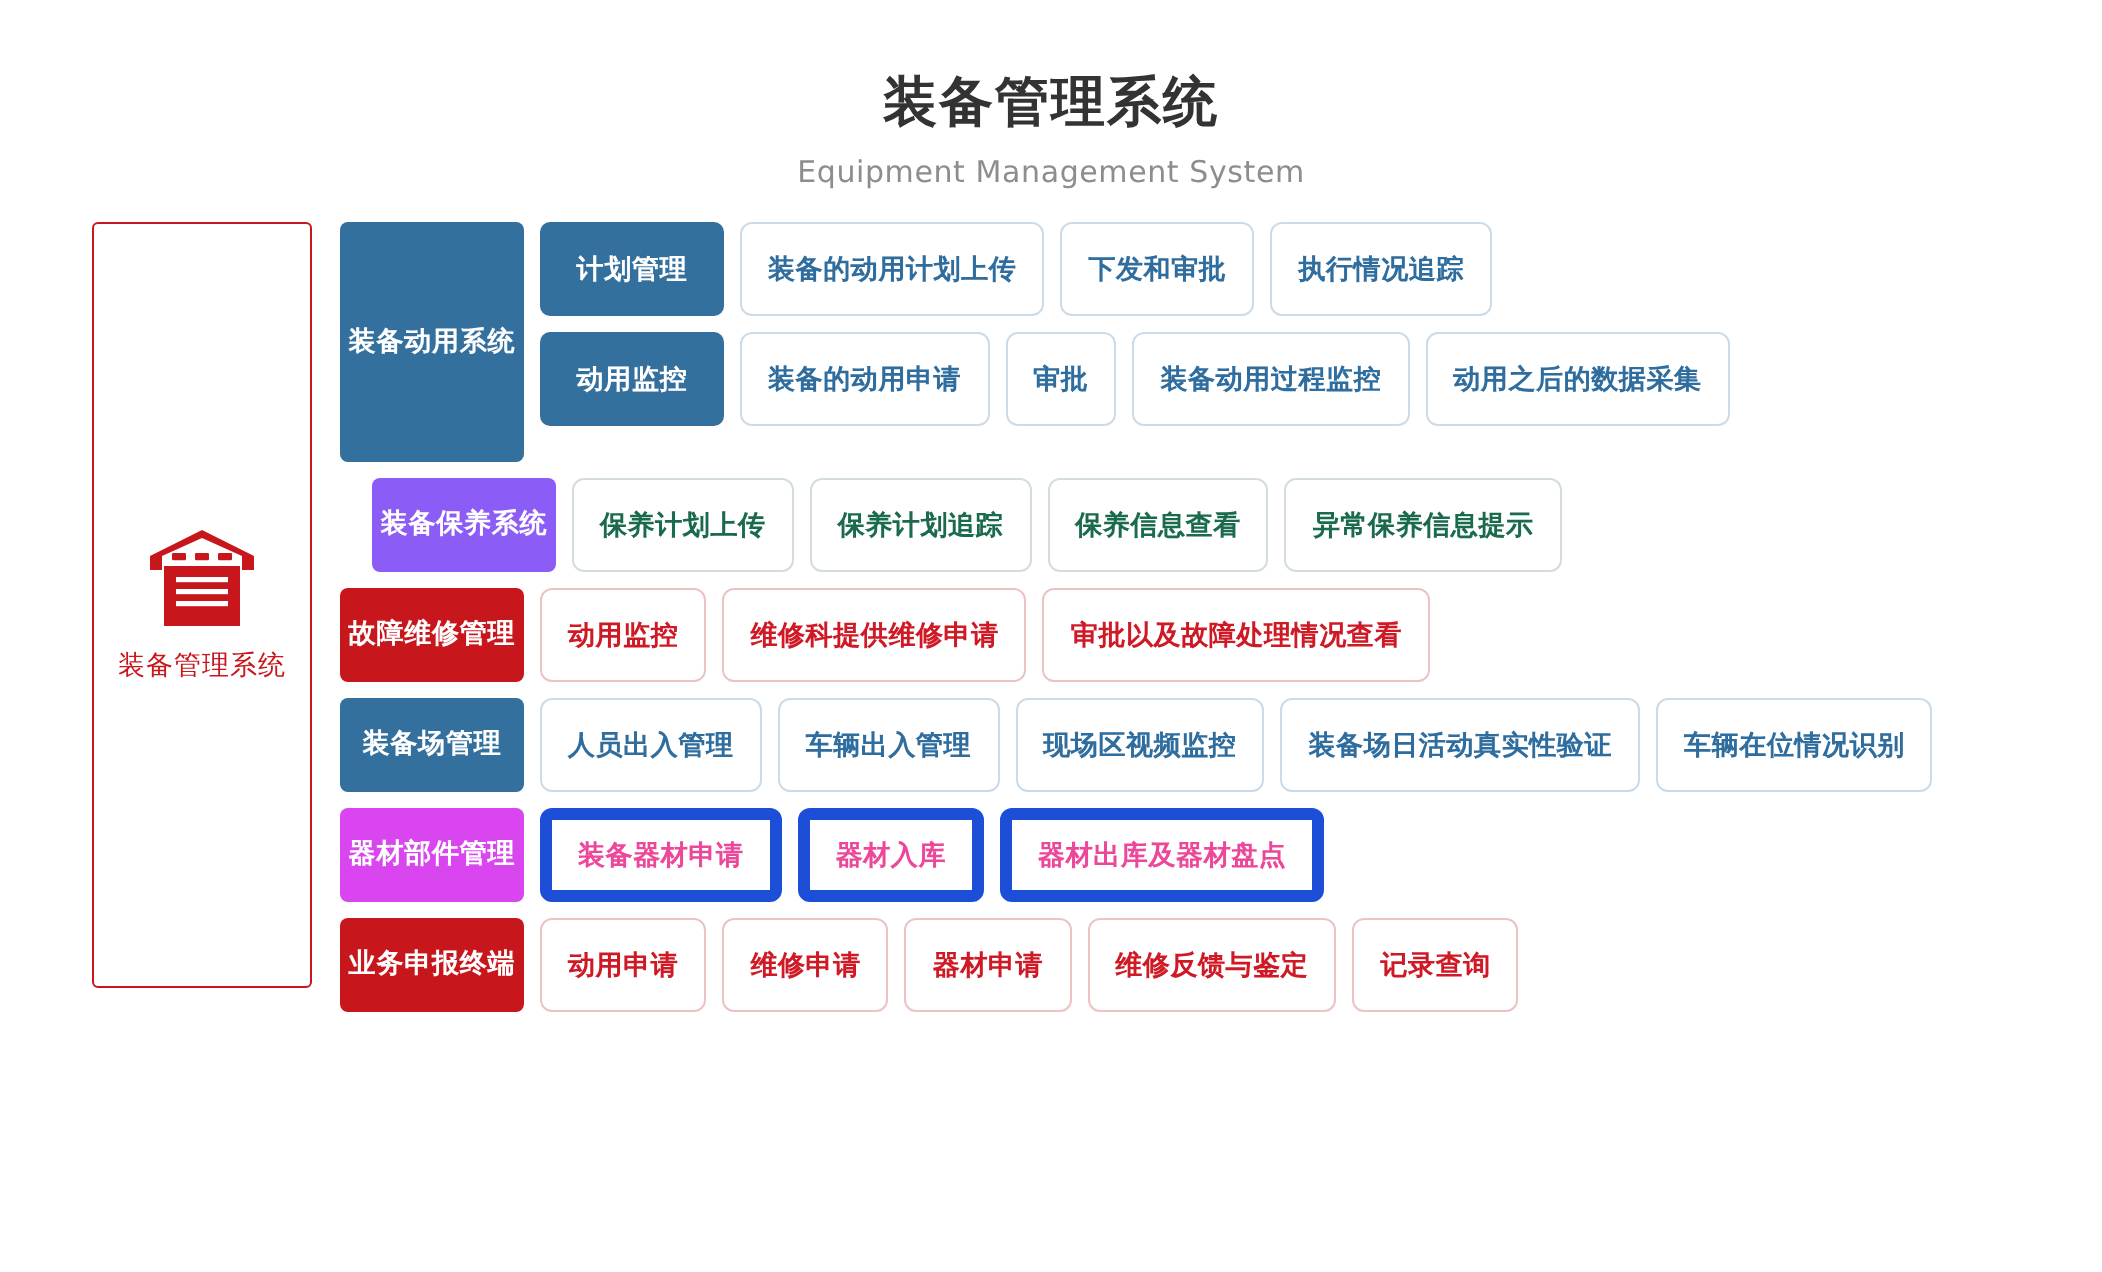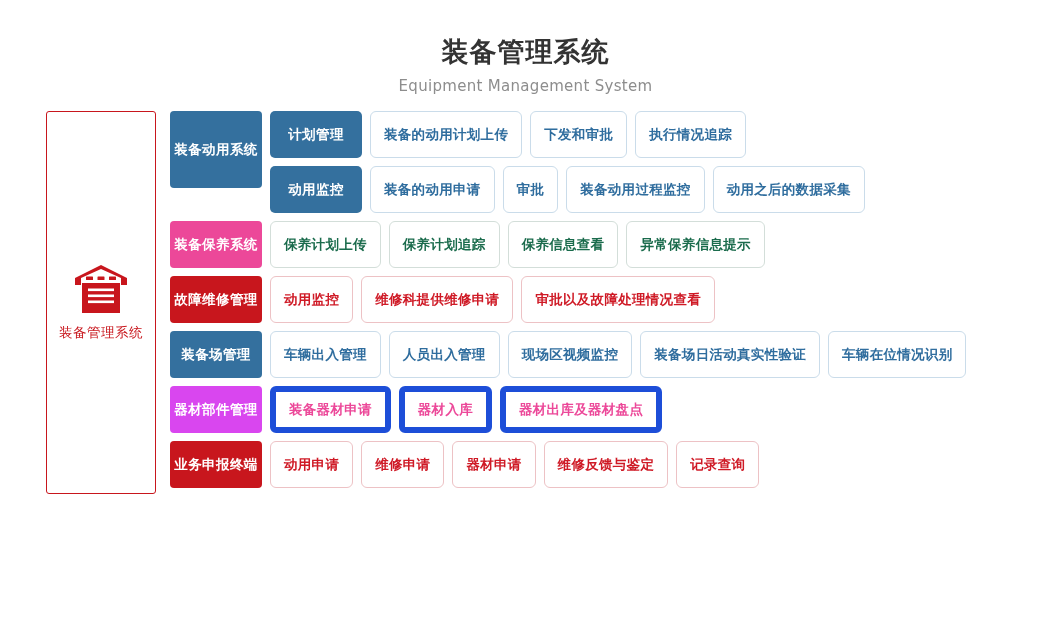--- a/index.html
+++ b/index.html
@@ -144,31 +144,31 @@
     letter-spacing: 0.3px;
     white-space: nowrap;
     flex: 0 0 auto;
     font-family: Liberation Serif, serif;
   }
 
   
   .t-blue  { background: #34709e; }
   .leaf.t-blue-o  { border: 1px solid #cadcea; color: #2f6d9e; }
   
-  .t-green { background: #ec4899; }
+  .t-green { background: #8b5cf6; margin-left: 16px; }
   .leaf.t-green-o { border: 1px solid #d3ded9; color: #1a6b4c; }
   
   .t-green2 { background: #d946ef; }
   .leaf.t-green2-o { border: 6px solid #1d4ed8; color: #ec4899; }
   
   .t-red   { background: #c8161d; }
   .leaf.t-red-o   { border: 1px solid #edc2c5; color: #cf1a26; }
 
   
-  .row-tall .cat-tile { height: 77px; }
+  .row-tall .cat-tile { height: 120px; }
   .row-std  .cat-tile { height: 47px; }
 </style>
 </head>
 <body>
 
 <div class="header">
   <h1 class="page-title">装备管理系统</h1>
   <div class="page-subtitle">Equipment Management System</div>
 </div>
 
@@ -227,22 +227,22 @@
             <div class="leaf t-red-o">动用监控</div>
             <div class="leaf t-red-o">维修科提供维修申请</div>
             <div class="leaf t-red-o">审批以及故障处理情况查看</div>
           </div>
         </div>
       </div>
       <div class="row row-std">
         <div class="cat-tile t-blue">装备场管理</div>
         <div class="subrows">
           <div class="subrow">
+            <div class="leaf t-blue-o">人员出入管理</div>
             <div class="leaf t-blue-o">车辆出入管理</div>
-            <div class="leaf t-blue-o">人员出入管理</div>
             <div class="leaf t-blue-o">现场区视频监控</div>
             <div class="leaf t-blue-o">装备场日活动真实性验证</div>
             <div class="leaf t-blue-o">车辆在位情况识别</div>
           </div>
         </div>
       </div>
       <div class="row row-std">
         <div class="cat-tile t-green2">器材部件管理</div>
         <div class="subrows">
           <div class="subrow">

